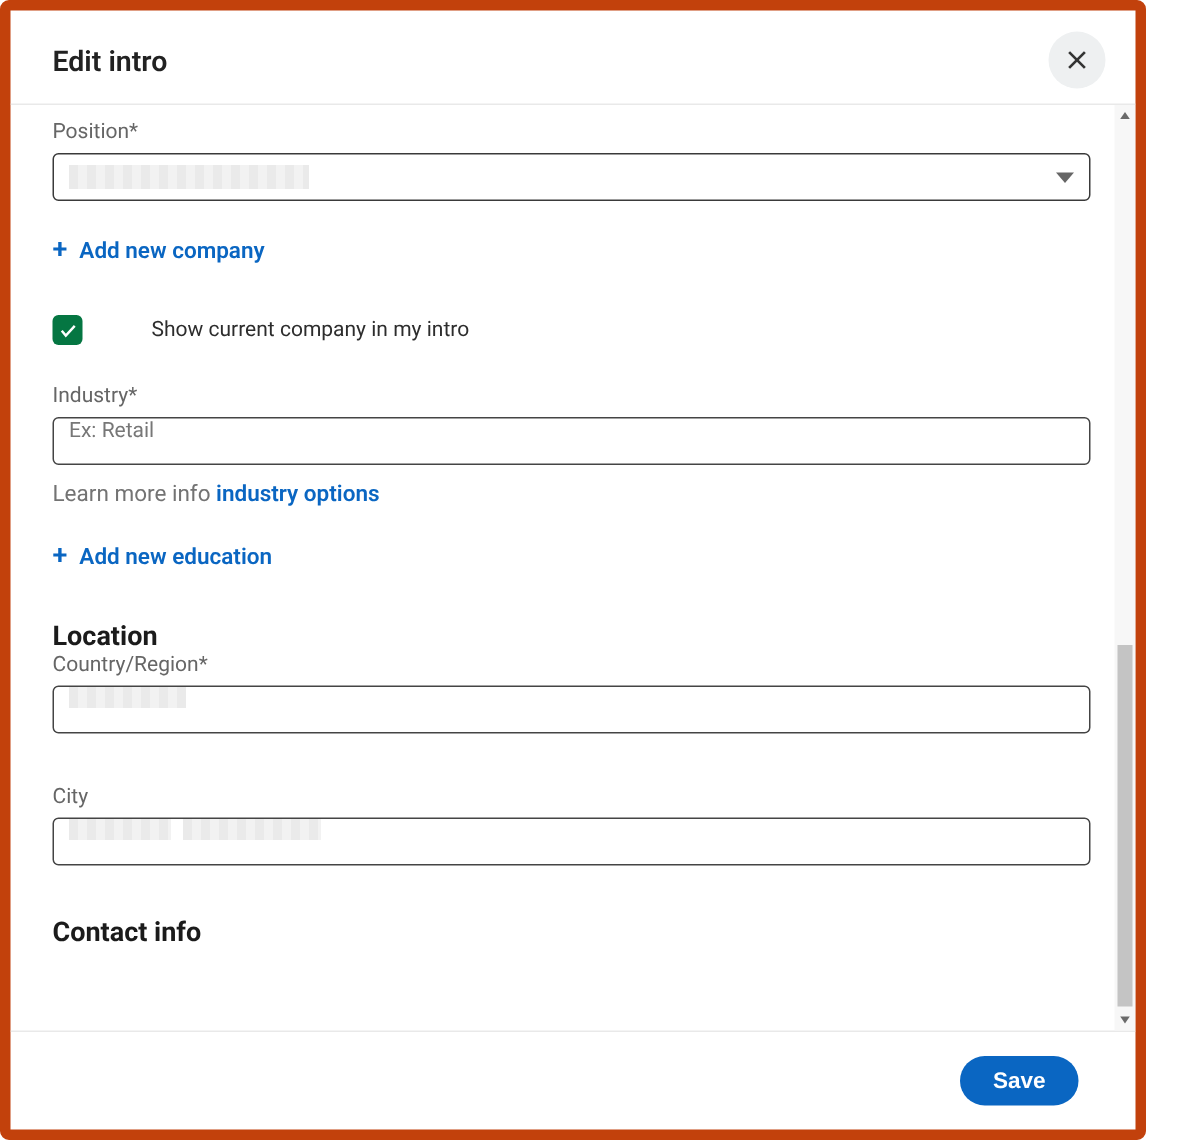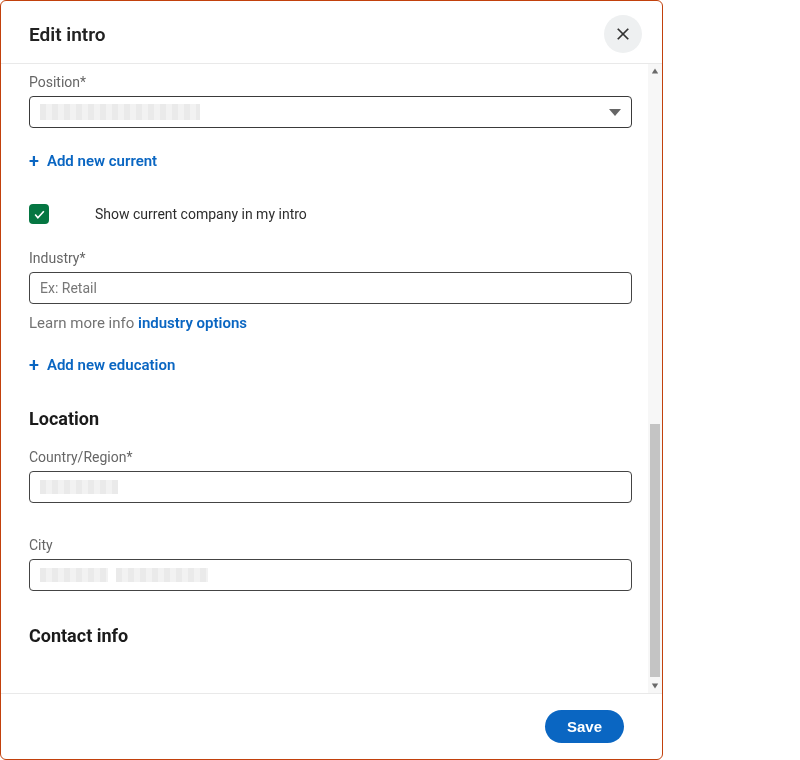--- a/index.html
+++ b/index.html
@@ -1,17 +1,17 @@
 <!DOCTYPE html>
 <html><head>
 <meta charset="utf-8">
 <style>
   * { box-sizing: border-box; margin: 0; padding: 0; }
   html, body { width: 800px; height: 760px; font-family: -apple-system, BlinkMacSystemFont, "Segoe UI", Roboto, Arial, sans-serif; background: #fff; color: #1d1d1d; }
-  .modal-frame { width: 663px; height: 760px; position: relative; border: 1px solid #c2410c; border-radius: 6px; overflow: hidden; display:flex; flex-direction:column; }
+  .modal-frame { width: 764px; height: 760px; position: relative; border: 7px solid #c2410c; border-radius: 6px; overflow: hidden; display:flex; flex-direction:column; }
   .modal-header { display:flex; align-items:center; justify-content:space-between; padding: 14px 20px 10px 28px; border-bottom: 1px solid #e9e9e9; }
   .modal-title { font-size: 19px; font-weight: 600; color:#222; }
   .close-btn { width: 38px; height: 38px; border-radius: 50%; background:#eef0f1; display:flex; align-items:center; justify-content:center; cursor:pointer; }
   .close-btn svg { width:18px; height:18px; stroke:#333; stroke-width:2.3; }
 
   .scroll-area { position:relative; flex:1; overflow:hidden; }
   .form-body { position:absolute; top:0; left:0; right:14px; bottom:0; padding: 4px 16px 10px 28px; overflow:auto; }
 
   
   .scroll-gutter { position:absolute; top:0; right:0; bottom:0; width:14px; background:#f7f7f7; }
@@ -27,29 +27,29 @@
   .caret-down { width:0; height:0; border-left:6px solid transparent; border-right:6px solid transparent; border-top:7px solid #666; }
 
   .add-link { display:flex; align-items:center; gap:8px; color:#0a66c2; font-weight:600; font-size:15px; margin-top:24px; cursor:pointer; }
   .add-link .plus { font-size:18px; line-height:1; font-weight:600; }
 
   .checkbox-row { display:flex; align-items:center; gap:10px; margin-top:34px; }
   .chk { width:20px; height:20px; border-radius:4px; background:#057642; display:flex; align-items:center; justify-content:center; }
   .chk svg { width:13px; height:13px; stroke:#fff; stroke-width:3; fill:none; }
   .chk-label { font-size:14px; color:#2d2d2d;margin-left:36px; }
 
-  .text-input { margin-top:6px; height:32px; width:100%; border:1px solid #444; border-radius:4px; padding:0 10px; display:flex; align-items:center; background:#fff; }
+  .text-input { margin-top:6px; height:32px; width:100%; border:1px solid #444; border-radius:4px; padding:0 10px; display:flex; align-items:flex-start; background:#fff; }
   .text-input.placeholder { color:#777; font-size:14px; }
   .helper { margin-top:10px; font-size:15px; color:#737373; }
   .helper a { color:#0a66c2; font-weight:600; text-decoration:none; }
 
   .section-h { font-size:18px; font-weight:700; margin-top:34px; color:#1b1b1b; }
   .section-sub { font-size:14px; color:#6c6c6c; margin-top:6px; }
 
-  .location-label { font-size:14px; color:#666; margin-top:20px; }
+  .location-label { font-size:14px; color:#666; margin-top:0; }
   .text-input .redacted-sm { height:14px; background: repeating-linear-gradient(90deg,#eaeaea 0 6px,#f2f2f2 6px 12px); }
 
   .modal-footer { border-top:1px solid #e9e9e9; height:66px; display:flex; align-items:center; justify-content:flex-end; padding:0 38px; }
   .save-btn { background:#0a66c2; color:#fff; font-weight:600; font-size:15px; border:none; border-radius:18px; padding:8px 22px; cursor:pointer; }
 
   .mt-industry { margin-top:26px; }
   .mt-city { margin-top:34px; }
 </style>
 </head>
 <body>
@@ -70,21 +70,21 @@
     <div class="form-body">
 
       <div class="field-label">Position*</div>
       <div class="position-select">
         <div class="redacted"></div>
         <div class="caret-down"></div>
       </div>
 
       <div class="add-link">
         <span class="plus">+</span>
-        <span>Add new current</span>
+        <span>Add new company</span>
       </div>
 
       <div class="checkbox-row">
         <div class="chk">
           <svg viewBox="0 0 24 24">
               <polyline points="4,12 9,18 20,6"></polyline>
             </svg>
         </div>
         <div class="chk-label">Show current company in my intro</div>
       </div>

